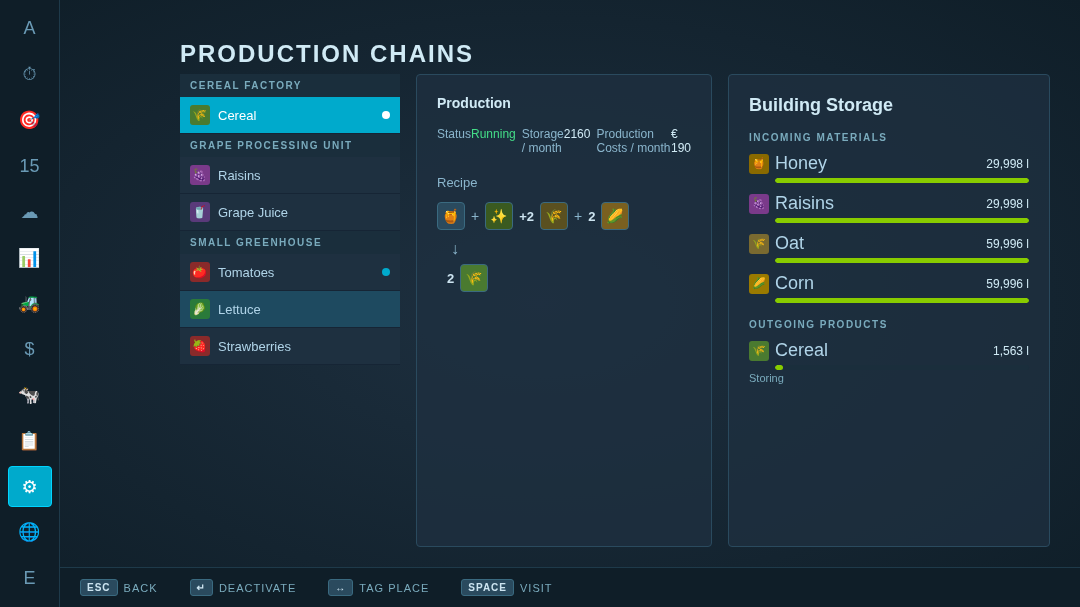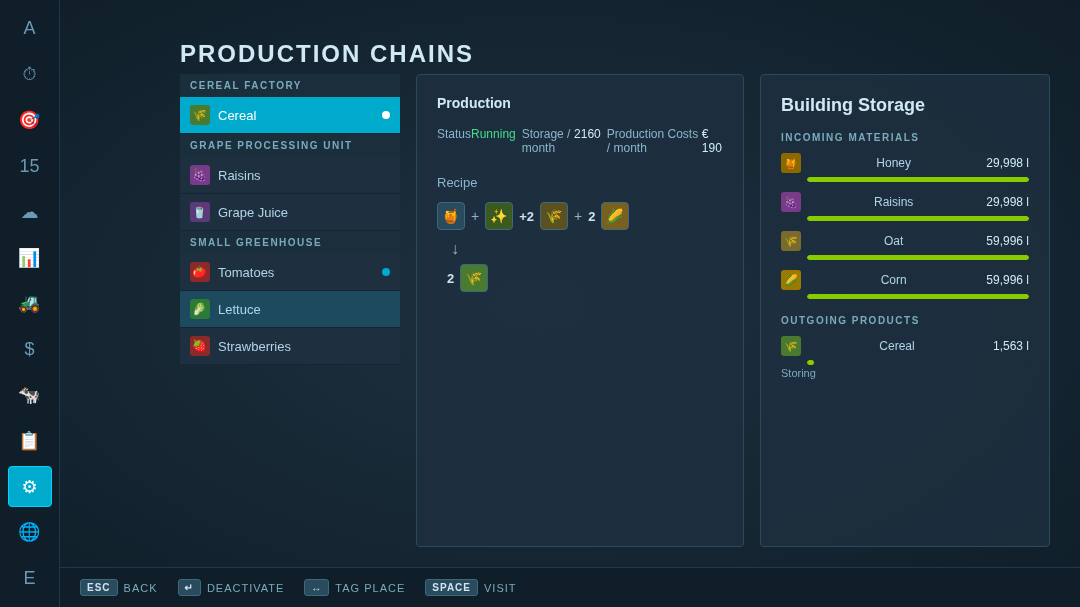--- a/index.html
+++ b/index.html
@@ -230,21 +230,21 @@
 
     .recipe-output-row {
       display: flex;
       align-items: center;
       gap: 6px;
       padding-left: 10px;
     }
 
     
     .storage-panel {
-      width: 290px;
+      width: 322px;
       flex-shrink: 0;
       background: #1e3040cc;
       border: 1px solid #2a4a5e;
       border-radius: 4px;
       padding: 20px;
     }
 
     .storage-title {
       font-size: 18px;
       font-weight: bold;
@@ -278,24 +278,23 @@
       border-radius: 3px;
       display: flex;
       align-items: center;
       justify-content: center;
       font-size: 11px;
       flex-shrink: 0;
       background: #2a4a5e;
     }
 
     .storage-item-name {
-      font-size: 12px;
+      font-size: 18px;
       color: #b0d4e8;
       flex: 1;
-      text-align: center;
     }
 
     .storage-item-value {
       font-size: 12px;
       color: #d0eaf5;
       white-space: nowrap;
     }
 
     .storage-bar-bg {
       height: 5px;
@@ -327,21 +326,21 @@
       bottom: 0;
       left: 60px;
       right: 0;
       height: 40px;
       background: #0f1e28;
       border-top: 1px solid #1e3a4a;
       z-index: 10;
       display: flex;
       align-items: center;
       padding: 0 20px;
-      gap: 20px;
+      gap: 32px;
     }
 
     .hotkey-group {
       display: flex;
       align-items: center;
       gap: 6px;
     }
 
     .hotkey-key {
       background: #2a4a5e;

